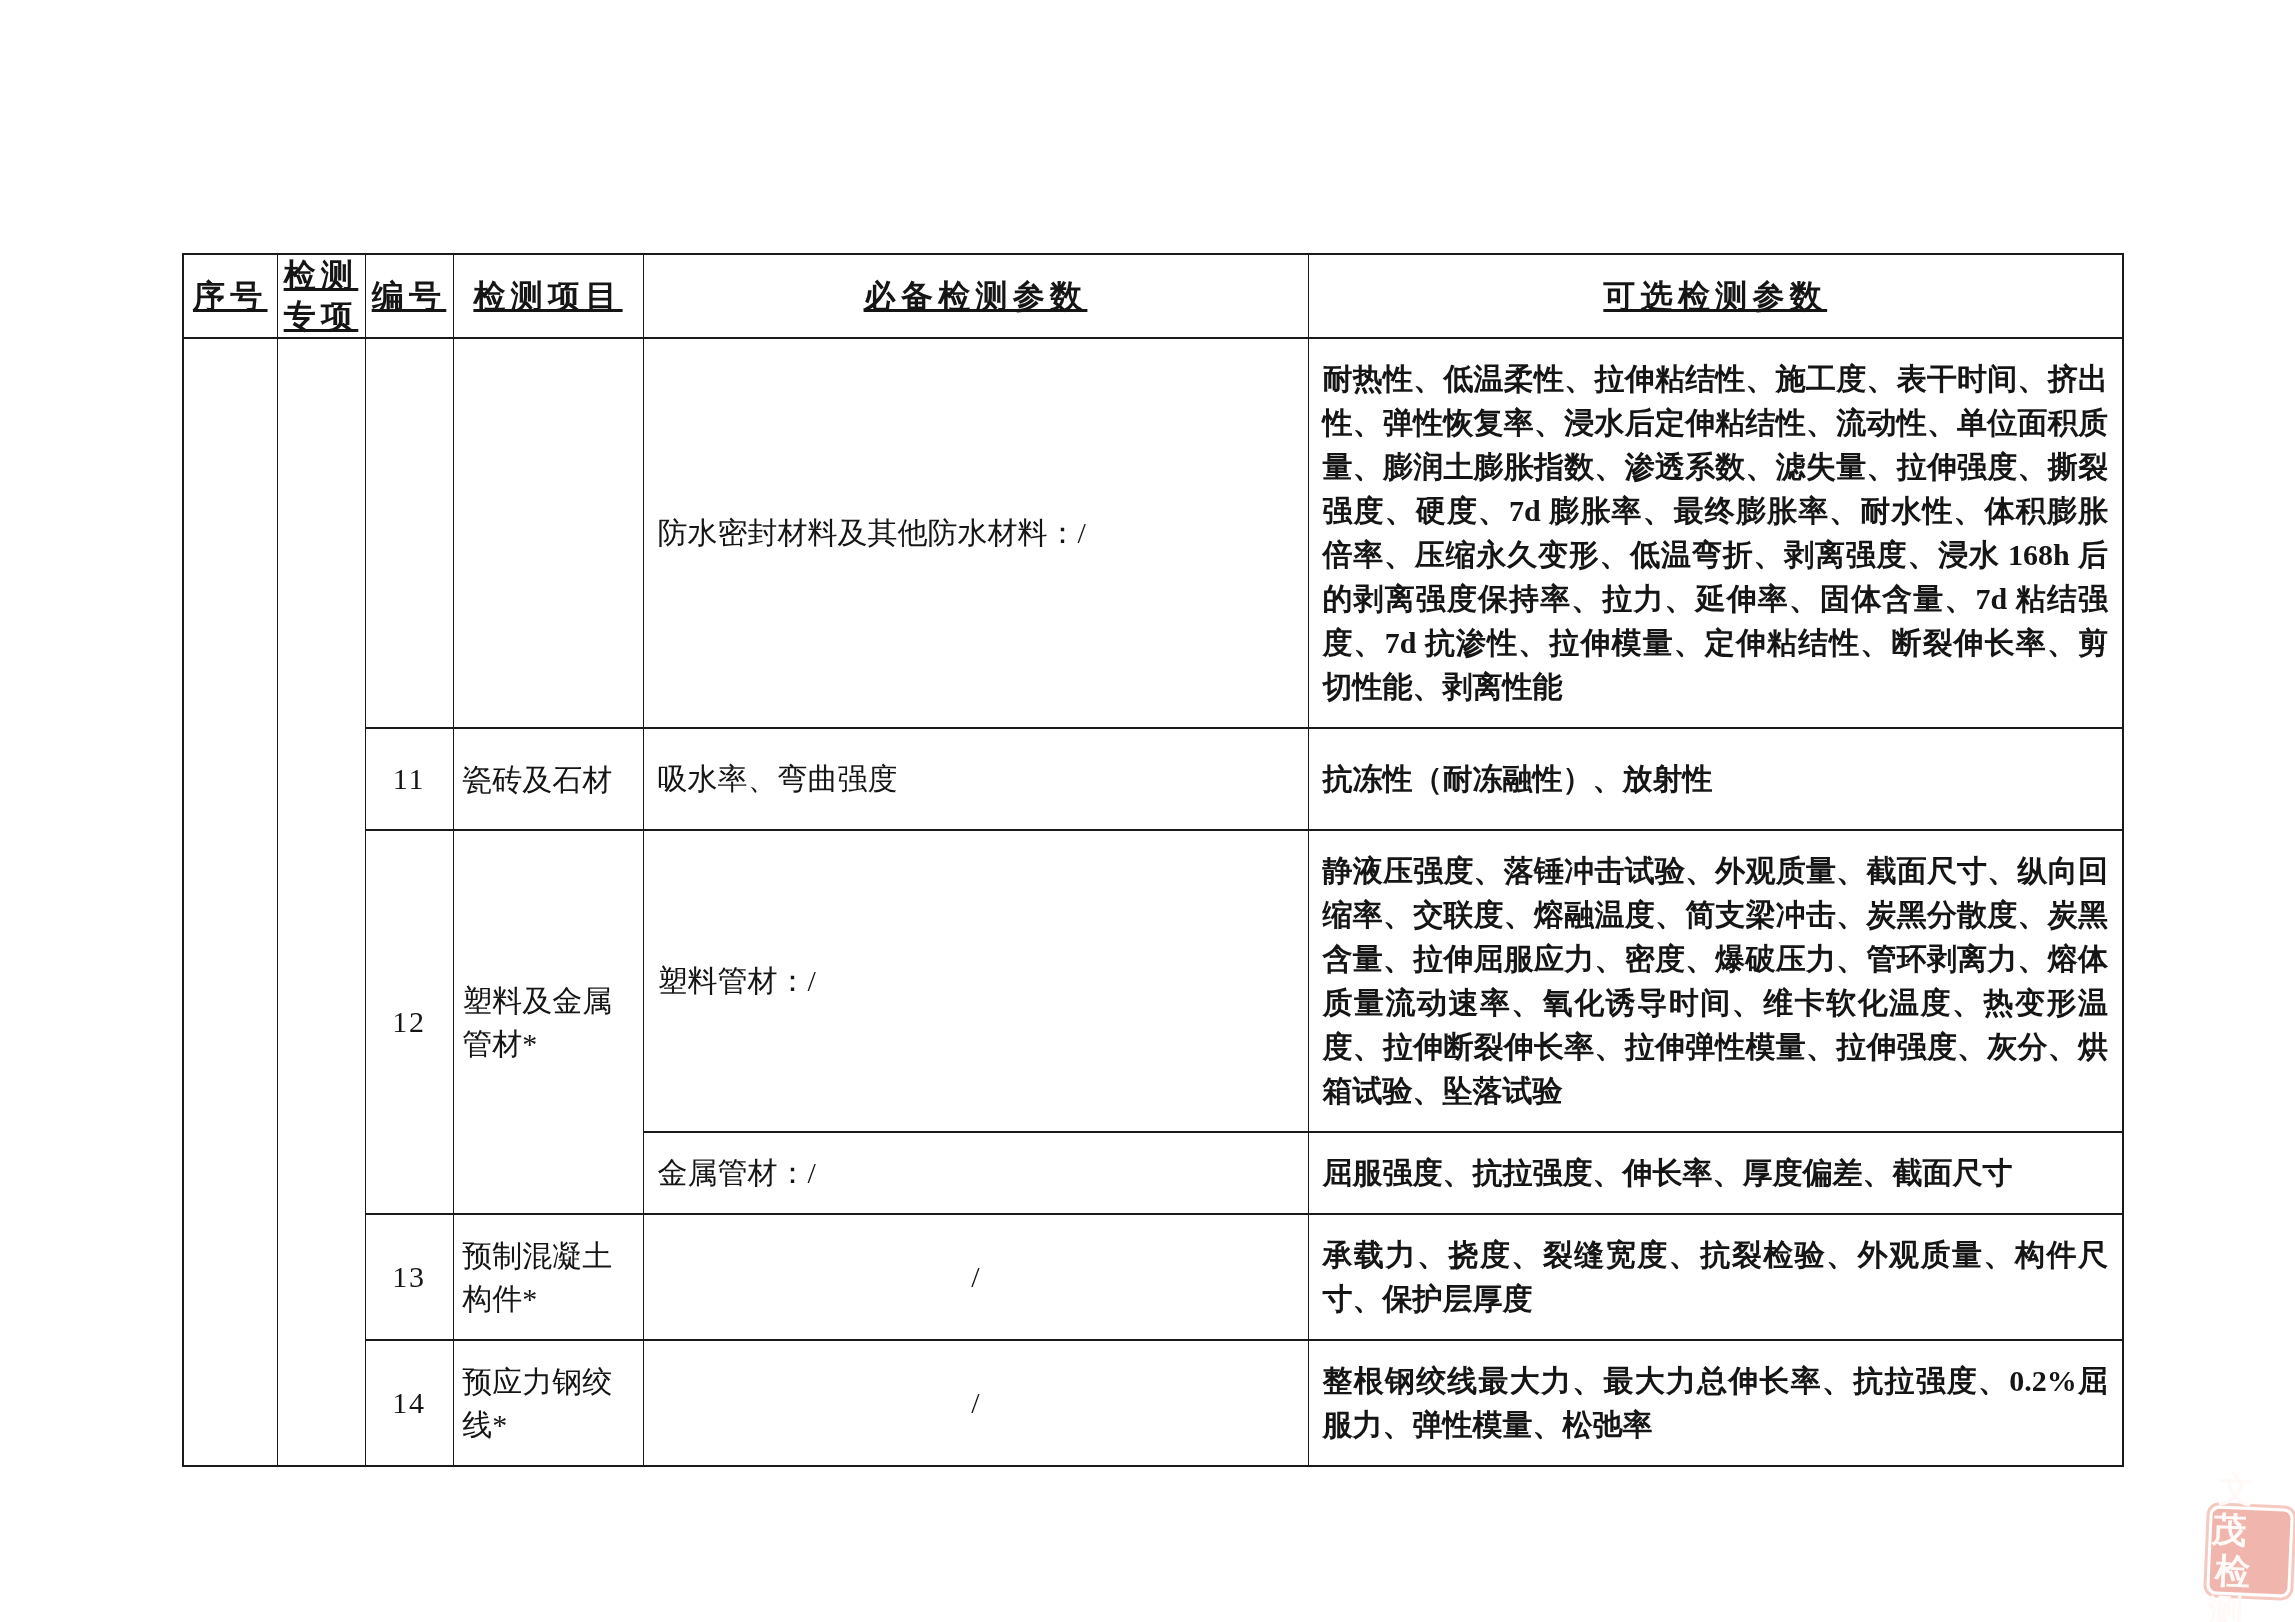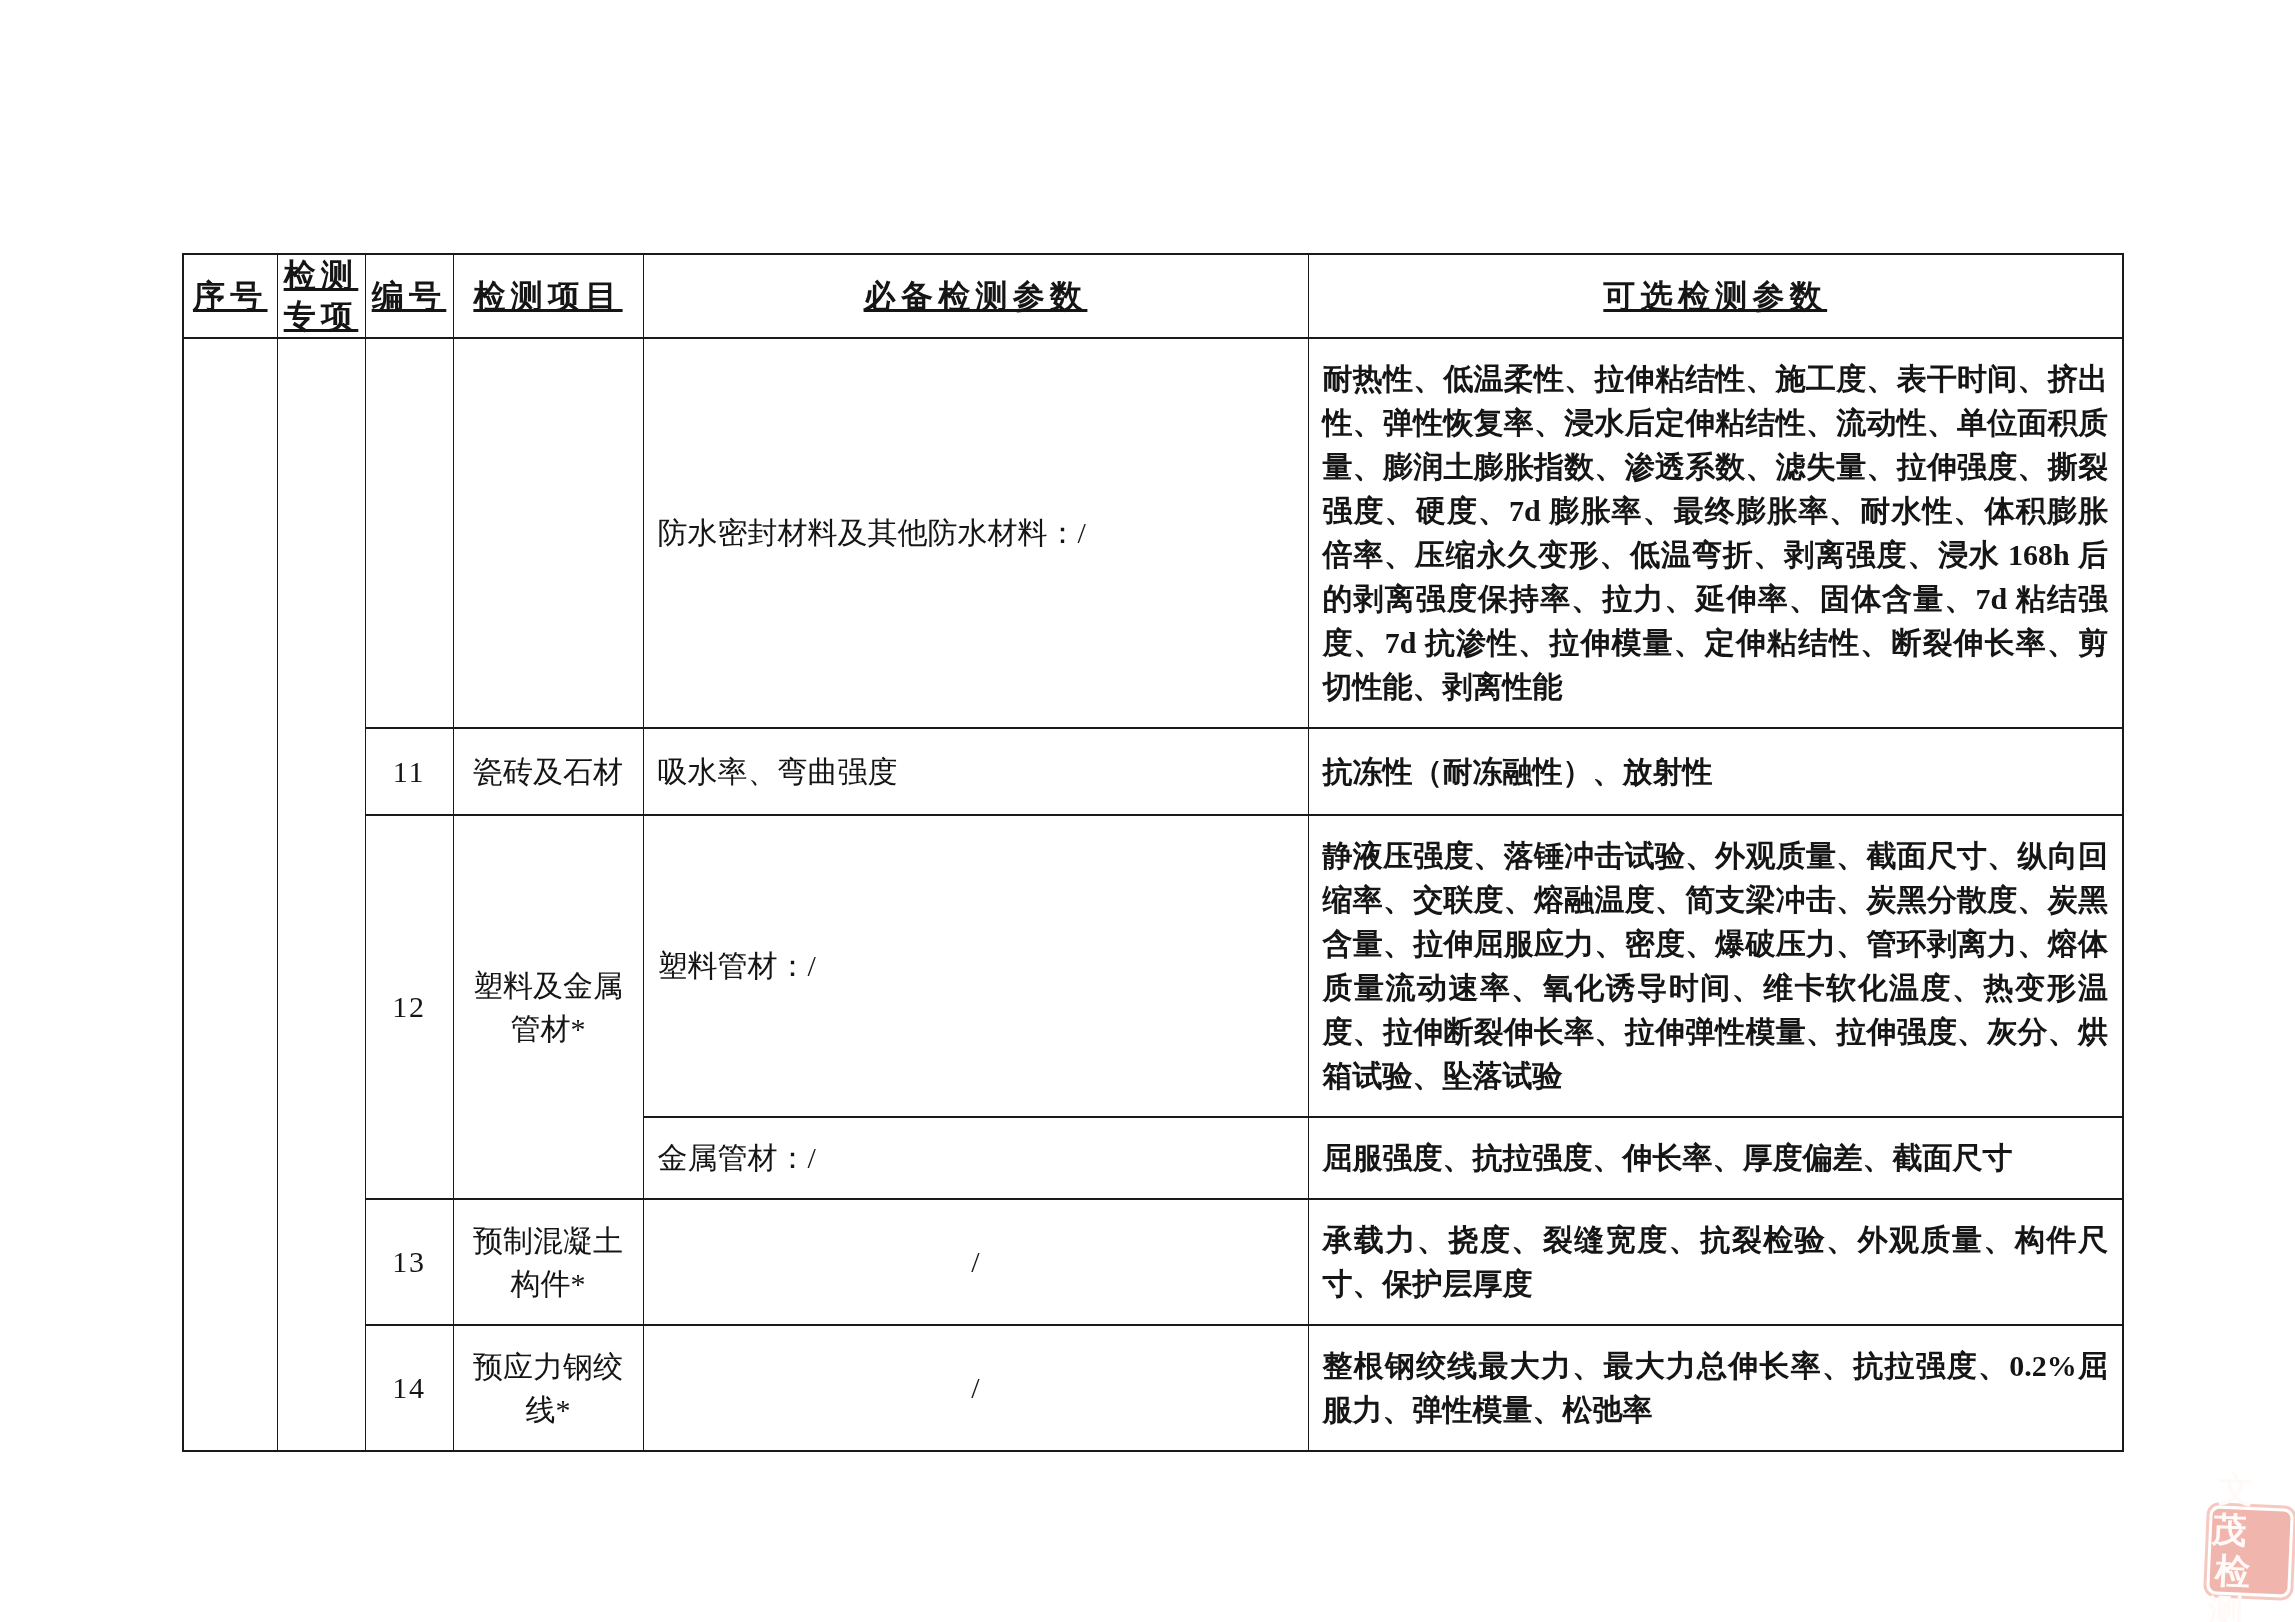--- a/index.html
+++ b/index.html
@@ -25,21 +25,21 @@
   .spec-table td, .spec-table th {
     border: 1.8px solid #1a1a1a;
     border-top-width: 2.6px;
     border-bottom-width: 2.6px;
     vertical-align: middle;
     overflow: hidden;
     word-break: break-all;
   }
   tr.h-row   { height: 79px; text-decoration: underline;  }
   tr.r-a     { height: 356px; }
-  tr.r-11    { height: 87px;  }
+  tr.r-11    { height: 102px;  }
   tr.r-12a   { height: 277px; }
   tr.r-12b   { height: 78px; border-radius: 18px;  }
   tr.r-13    { height: 97px; }
   tr.r-14    { height: 95px; margin-left: 12px; }
 
   .spec-table th {
     font-family: "Liberation Sans", "DejaVu Sans", sans-serif;
     font-weight: bold;
     font-size: 32px;
     letter-spacing: 5.3px;
@@ -49,21 +49,20 @@
   }
   .spec-table td {
     font-size: 30px;
     line-height: 44px;
   }
   td.code {
     text-align: center;
     letter-spacing: 1.8px;
   }
   td.item {
-    text-align: center;
     padding: 0 8.8px;
     line-height: 43px;
   }
   td.req {
     text-align: left;
     padding: 5.3px 14px;
   }
   td.req-center {
     text-align: center;
     padding: 5.3px 0;

